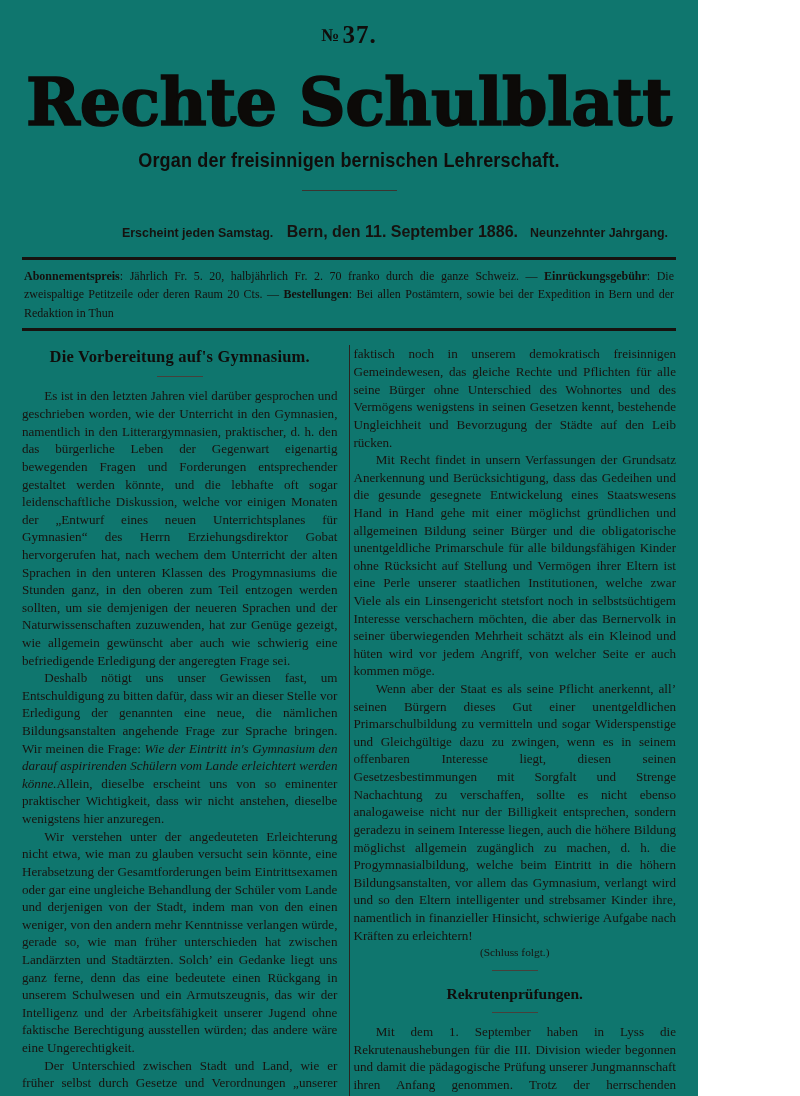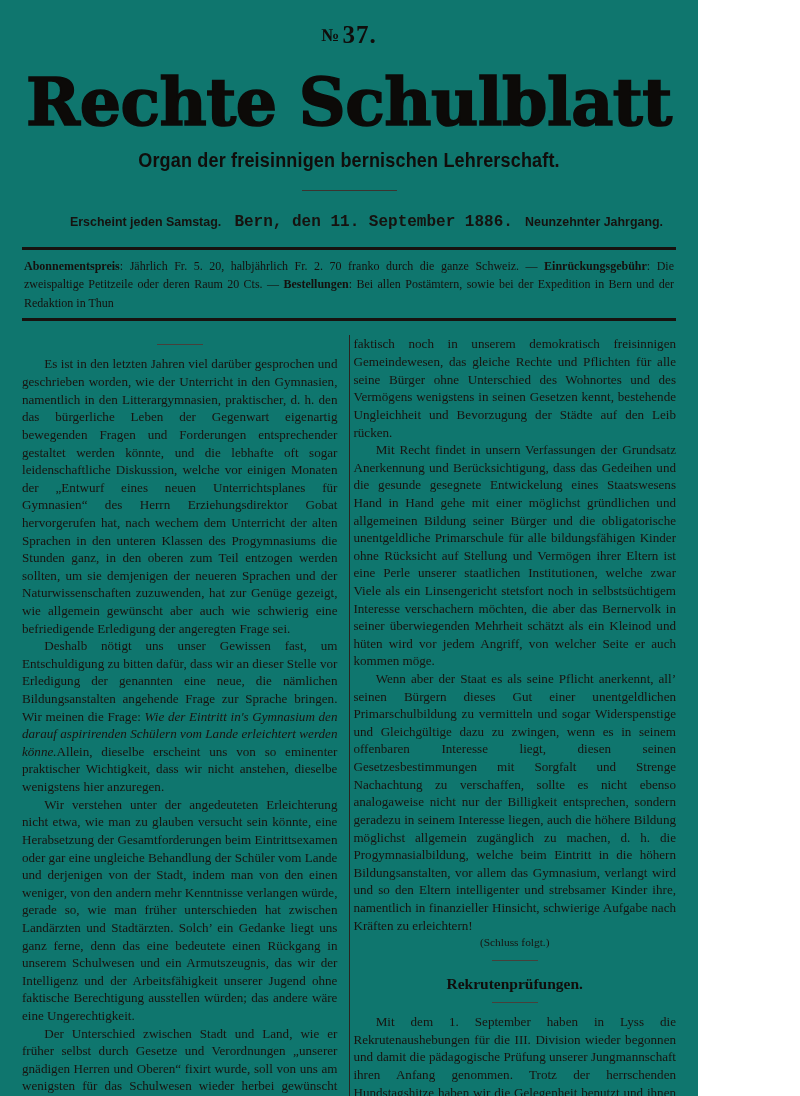--- a/index.html
+++ b/index.html
@@ -63,35 +63,35 @@
     width: 95px;
     height: 1px;
     background: #3a3430;
     margin: 18px auto 0 auto;
   }
 
   
   .dateline {
     display: flex;
     align-items: baseline;
-    justify-content: center;
-    margin: 22px 30px 0 30px;
+    justify-content: flex-end;
+    margin: 32px 30px 0 30px;
     padding-left: 35px;
   }
   .dateline-left, .dateline-right {
     font-family: "Liberation Sans Narrow", "Liberation Sans", sans-serif;
     font-weight: bold;
     font-size: 13.5px;
     transform: scaleX(0.92);
     white-space: nowrap;
   }
   .dateline-left { transform-origin: left center; }
   .dateline-right { transform-origin: right center; }
   .dateline-center {
-    font-family: Liberation Mono, monospace;
+    font-family: Liberation Sans, sans-serif;
     font-weight: bold;
     font-size: 16px;
     white-space: nowrap;
   }
 
   
   .rule-heavy {
     height: 3px;
     background: #17120f;
     margin: 16px 22px 0 22px;
@@ -196,20 +196,21 @@
     <div class="dateline-right">Neunzehnter Jahrgang.</div>
   </div>
 
   <div class="rule-heavy"></div>
   <div class="subscription"><b>Abonnementspreis</b><span>: Jährlich Fr. 5. 20, halbjährlich Fr. 2. 70 franko durch die ganze Schweiz. — </span><b>Einrückungsgebühr</b><span>: Die zweispaltige Petitzeile oder deren Raum 20 Cts. — </span><b>Bestellungen</b><span>: Bei allen Postämtern, sowie bei der Expedition in Bern und der Redaktion in Thun</span></div>
   <div class="rule-heavy-bottom"></div>
 
   <div class="columns">
 
     <div class="col col-left">
+      <div class="art-head">Die Vorbereitung auf's Gymnasium.</div>
       <div class="rule-tiny"></div>
 
       <p class="body">Es ist in den letzten Jahren viel darüber gesprochen und geschrieben worden, wie der Unterricht in den Gymnasien, namentlich in den Litterargymnasien, praktischer, d. h. den das bürgerliche Leben der Gegenwart eigenartig bewegenden Fragen und Forderungen entsprechender gestaltet werden könnte, und die lebhafte oft sogar leidenschaftliche Diskussion, welche vor einigen Monaten der „Entwurf eines neuen Unterrichtsplanes für Gymnasien“ des Herrn Erziehungsdirektor Gobat hervorgerufen hat, nach wechem dem Unterricht der alten Sprachen in den unteren Klassen des Progymnasiums die Stunden ganz, in den oberen zum Teil entzogen werden sollten, um sie demjenigen der neueren Sprachen und der Naturwissenschaften zuzuwenden, hat zur Genüge gezeigt, wie allgemein gewünscht aber auch wie schwierig eine befriedigende Erledigung der angeregten Frage sei.</p>
       <p class="body"><span>Deshalb nötigt uns unser Gewissen fast, um Entschuldigung zu bitten dafür, dass wir an dieser Stelle vor Erledigung der genannten eine neue, die nämlichen Bildungsanstalten angehende Frage zur Sprache bringen. Wir meinen die Frage: </span><i>Wie der Eintritt in's Gymnasium den darauf aspirirenden Schülern vom Lande erleichtert werden könne.</i><span>Allein, dieselbe erscheint uns von so eminenter praktischer Wichtigkeit, dass wir nicht anstehen, dieselbe wenigstens hier anzuregen.</span></p>
       <p class="body">Wir verstehen unter der angedeuteten Erleichterung nicht etwa, wie man zu glauben versucht sein könnte, eine Herabsetzung der Gesamtforderungen beim Eintrittsexamen oder gar eine ungleiche Behandlung der Schüler vom Lande und derjenigen von der Stadt, indem man von den einen weniger, von den andern mehr Kenntnisse verlangen würde, gerade so, wie man früher unterschieden hat zwischen Landärzten und Stadtärzten. Solch’ ein Gedanke liegt uns ganz ferne, denn das eine bedeutete einen Rückgang in unserem Schulwesen und ein Armutszeugnis, das wir der Intelligenz und der Arbeitsfähigkeit unserer Jugend ohne faktische Berechtigung ausstellen würden; das andere wäre eine Ungerechtigkeit.</p>
       <p class="body">Der Unterschied zwischen Stadt und Land, wie er früher selbst durch Gesetze und Verordnungen „unserer gnädigen Herren und Oberen“ fixirt wurde, soll von uns am wenigsten für das Schulwesen wieder herbei gewünscht werden. Im Gegenteil möchte unser Artikel einer solchen</p>
     </div>
 
     <div class="col col-right">
       <p class="body cont">faktisch noch in unserem demokratisch freisinnigen Gemeindewesen, das gleiche Rechte und Pflichten für alle seine Bürger ohne Unterschied des Wohnortes und des Vermögens wenigstens in seinen Gesetzen kennt, bestehende Ungleichheit und Bevorzugung der Städte auf den Leib rücken.</p>

